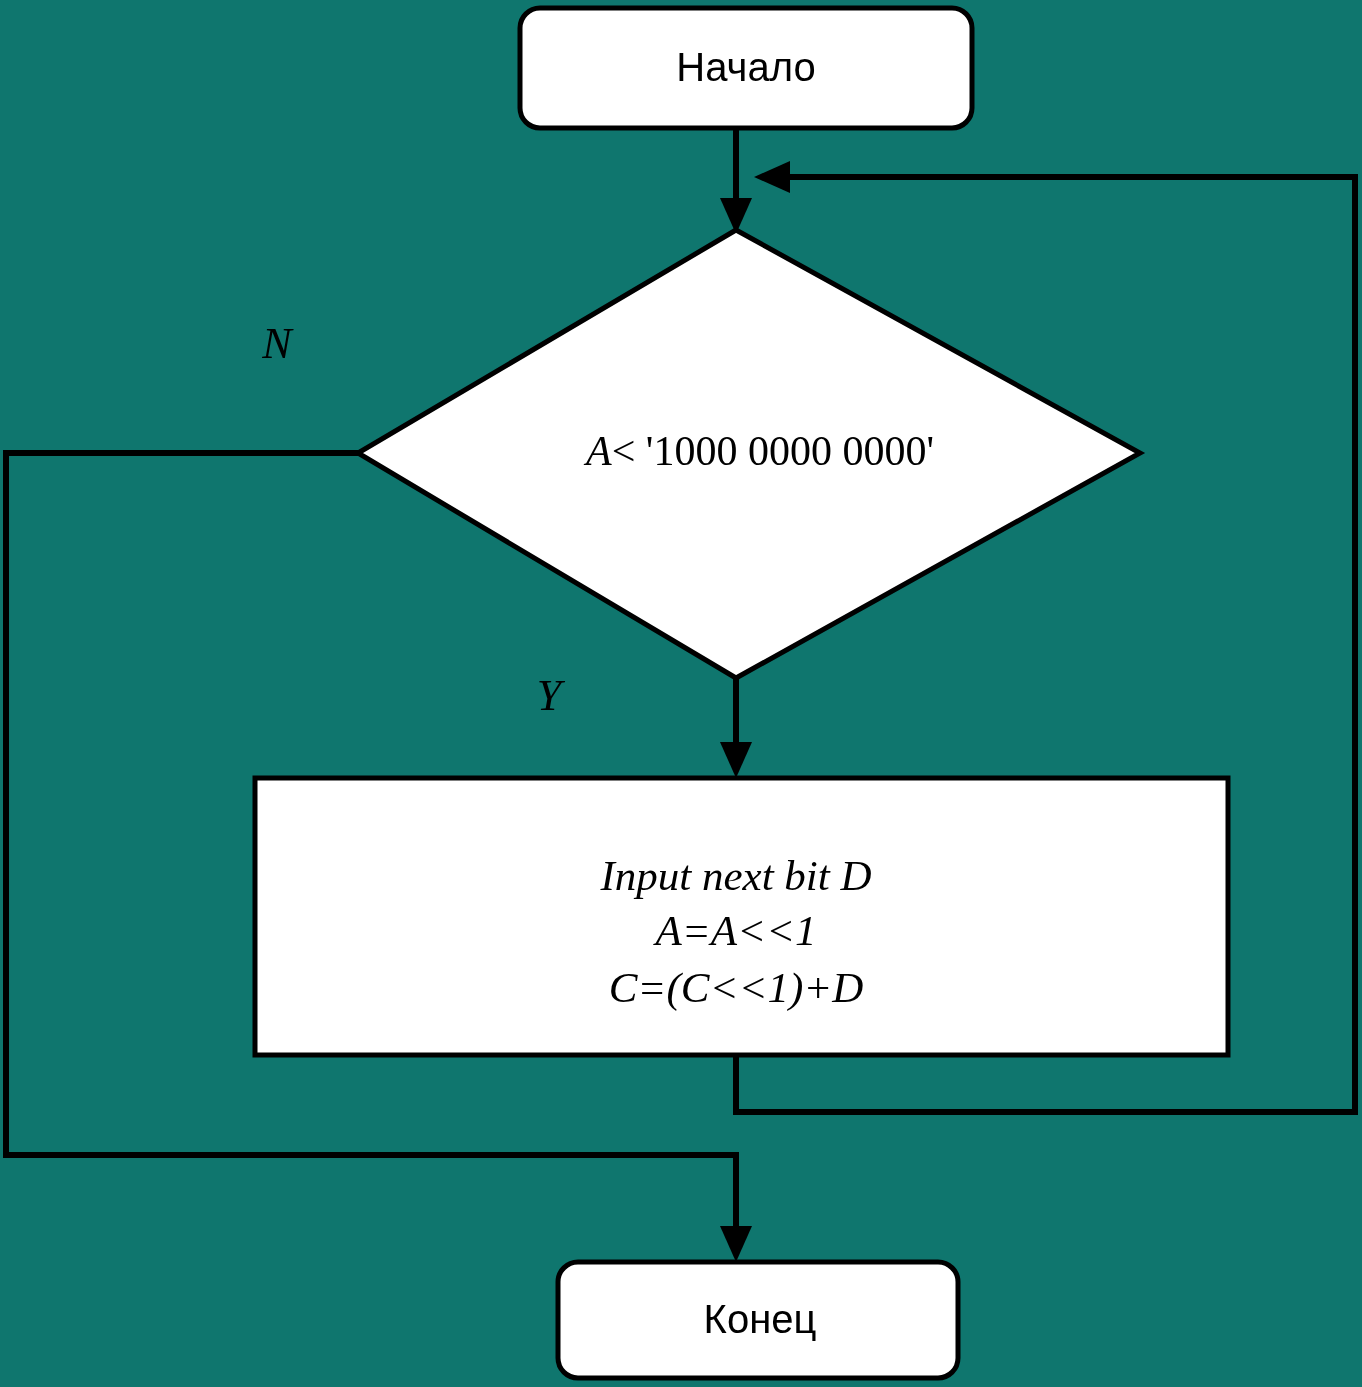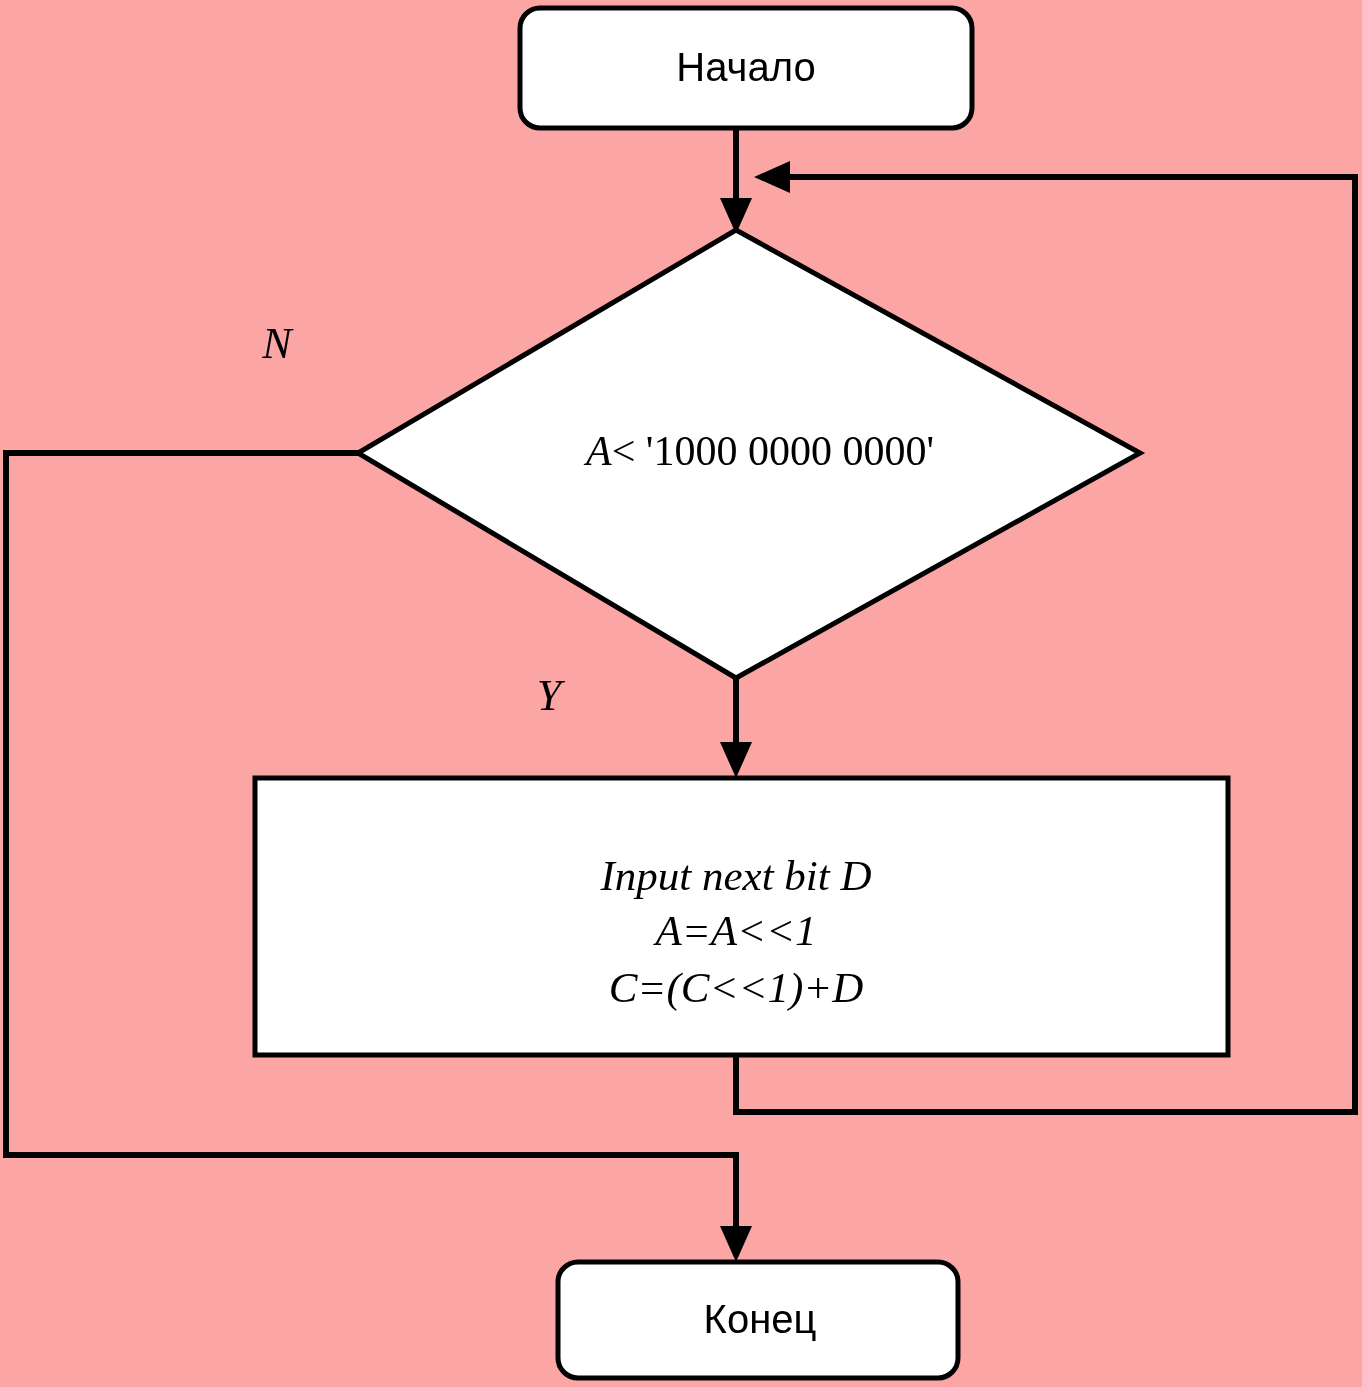--- a/index.html
+++ b/index.html
@@ -8,21 +8,21 @@
     padding: 0;
     background: #ffffff;
   }
   body {
     font-family: "Liberation Serif", serif;
   }
   #canvas-wrap {
     position: relative;
     width: 1362px;
     height: 1387px;
-    background: #fca5a5;
+    background: #0f766e;
     overflow: hidden;
     text-align: right;
   }
   svg#flowchart {
     display: block;
     width: 1362px;
     height: 1387px;
   }
   .shape-stroke {
     fill: #ffffff;

